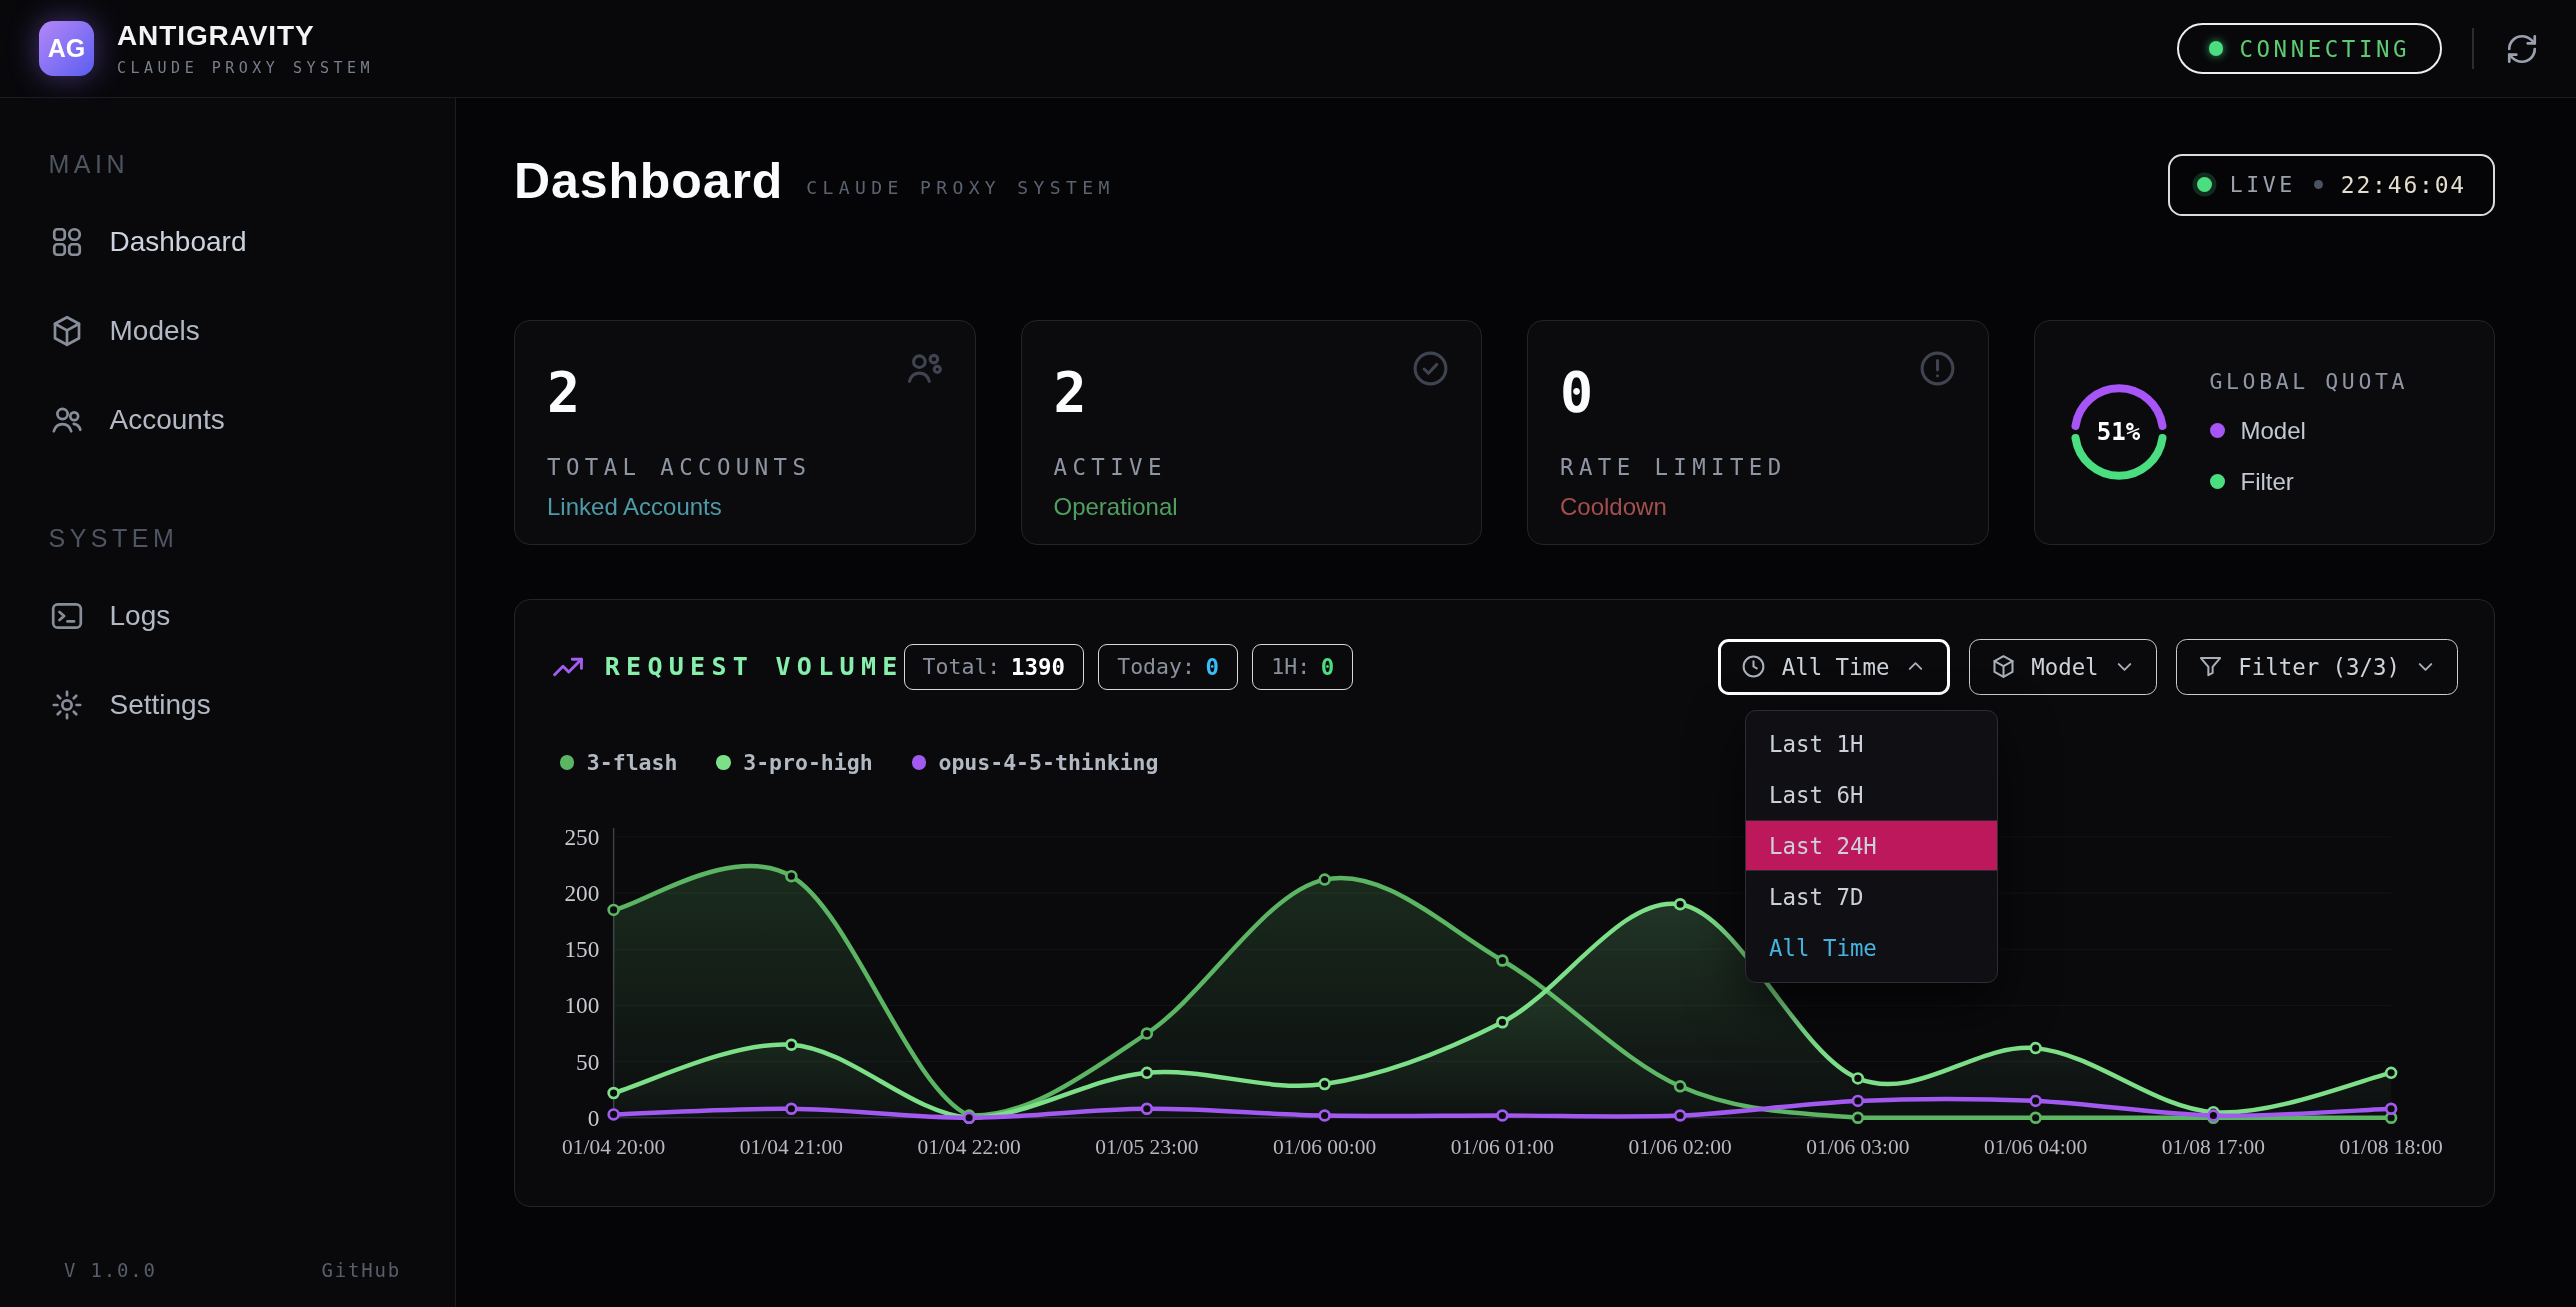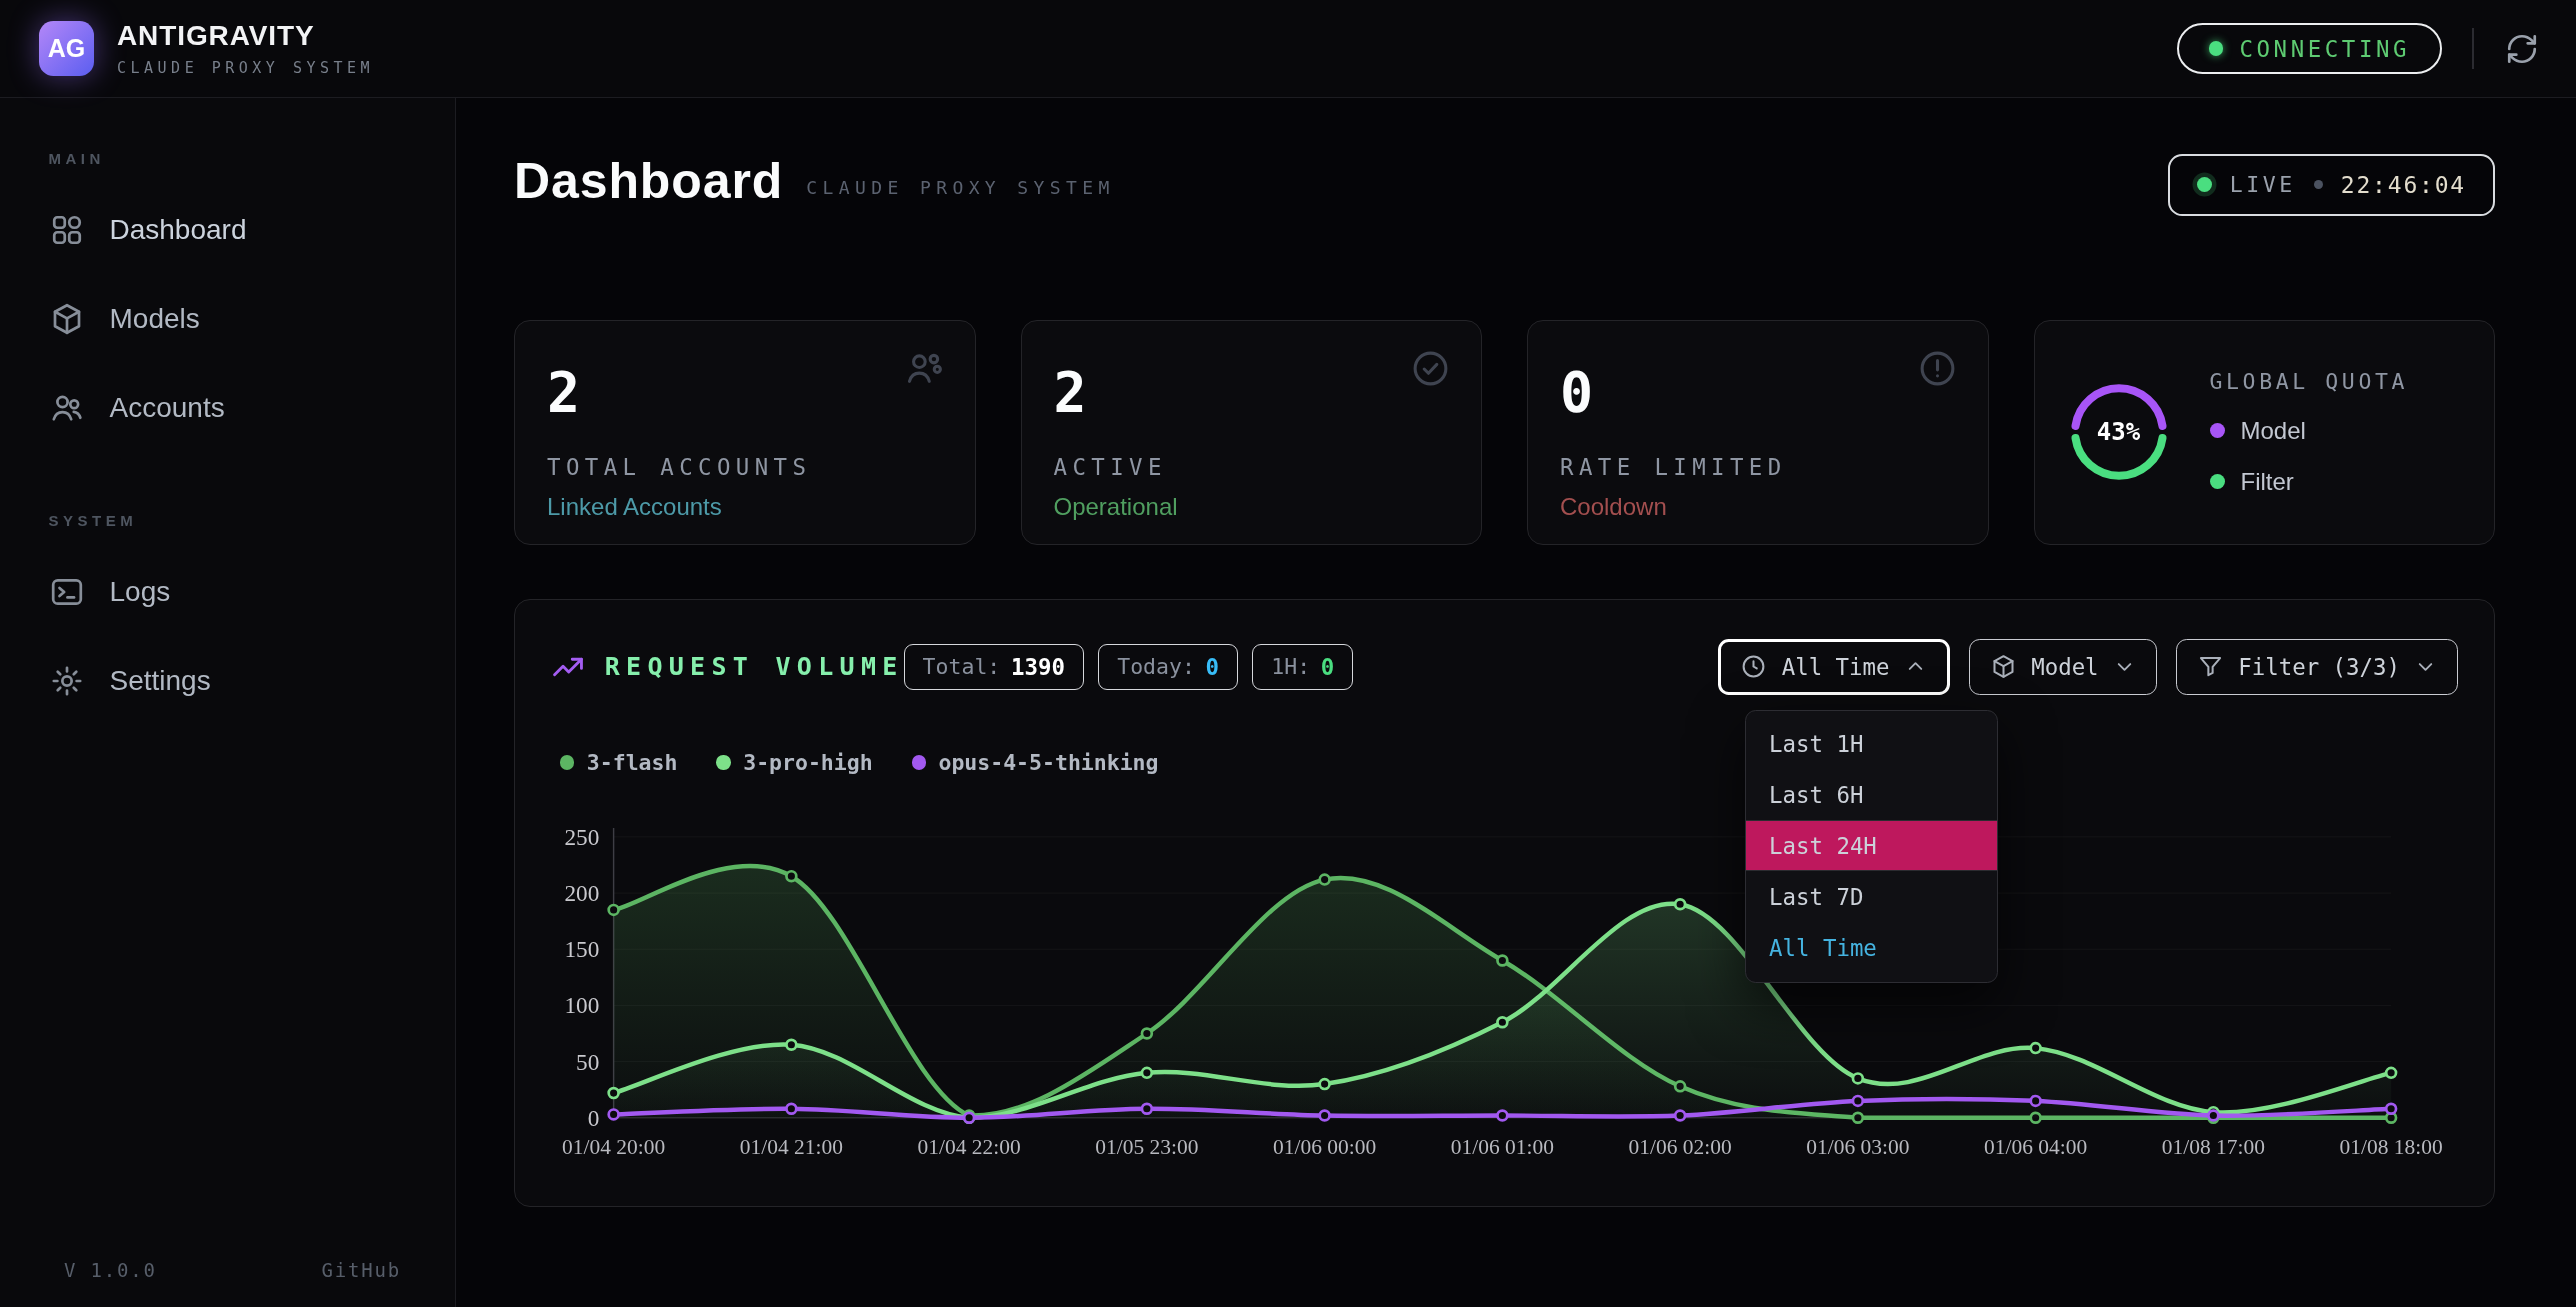--- a/index.html
+++ b/index.html
@@ -21,21 +21,21 @@
   .conn-pill { display:flex; align-items:center; gap:16px; border:2.2px solid #eceef0; border-radius:36px;
                padding:10.7px 30px; }
   .conn-dot { width:14.3px; height:14.3px; border-radius:50%; background:#4ade80; box-shadow:0 0 9px rgba(74,222,128,.7); }
   .conn-text { color:#5ecb72; font-size:22.4px; letter-spacing:3.6px; }
   .top-divider { width:1.8px; height:41px; background:#2b2b31; }
   .icon-btn { width:36px; height:36px; color:#9aa1ac; display:flex; align-items:center; justify-content:center; }
 
   
   .sidebar { position:absolute; left:0; top:98px; bottom:0; width:456px; background:#09090c;
              border-right:1.8px solid #1c1c21; padding:52px 27px 0 27px; }
-  .side-section { color:#4e5560; font-weight:bold; font-size:15px; letter-spacing:4.5px; margin:0 0 30px 21.5px; }
+  .side-section { color:#4e5560; font-weight:normal; font-size:25px; letter-spacing:4.5px; margin:0 0 30px 21.5px; }
   .side-item { display:flex; align-items:center; gap:25px; padding:15px 21.5px; border-radius:10.7px; margin-bottom:23px;
                color:#b2b9c4; font-size:28px; cursor:pointer; }
   .side-item.active { color:#ccd3dd; }
   .side-item .sicon { width:36px; height:36px; color:#878e99; flex:none; display:flex; }
   .side-sep { height:48px; }
   .side-footer { position:absolute; left:64px; right:54px; bottom:27px; display:flex; justify-content:space-between;
                  color:#575e6a; font-size:19px; letter-spacing:1.8px; }
 
   
   .main { position:absolute; left:456px; top:98px; right:0; bottom:0; padding:54px 81px 0 58px; }
@@ -248,21 +248,21 @@
         <div class="stat-label mono">RATE LIMITED</div>
         <div class="stat-sub" style="color: rgb(163, 79, 79);">Cooldown</div>
       </div>
 
       <div class="card quota-card">
         <div style="position:relative;width:104px;height:104px;flex:none">
           <svg width="104" height="104" viewBox="0 0 116 116" fill="none">
             <path d="M 9.5 51.2 A 49 49 0 0 1 106.5 51.2" stroke="#a855f7" stroke-width="9" stroke-linecap="round"></path>
             <path d="M 106.5 64.8 A 49 49 0 0 1 9.5 64.8" stroke="#4ade80" stroke-width="9" stroke-linecap="round"></path>
           </svg>
-          <div class="quota-pct mono">43%</div>
+          <div class="quota-pct mono">51%</div>
         </div>
         <div class="quota-right">
           <div class="quota-label mono">GLOBAL QUOTA</div>
           <div class="quota-item" style="color: rgb(168, 85, 247);">
             <span class="dot"></span>
             <span class="qlabel">Model</span>
           </div>
           <div class="quota-item" style="color: rgb(74, 222, 128);">
             <span class="dot"></span>
             <span class="qlabel">Filter</span>

